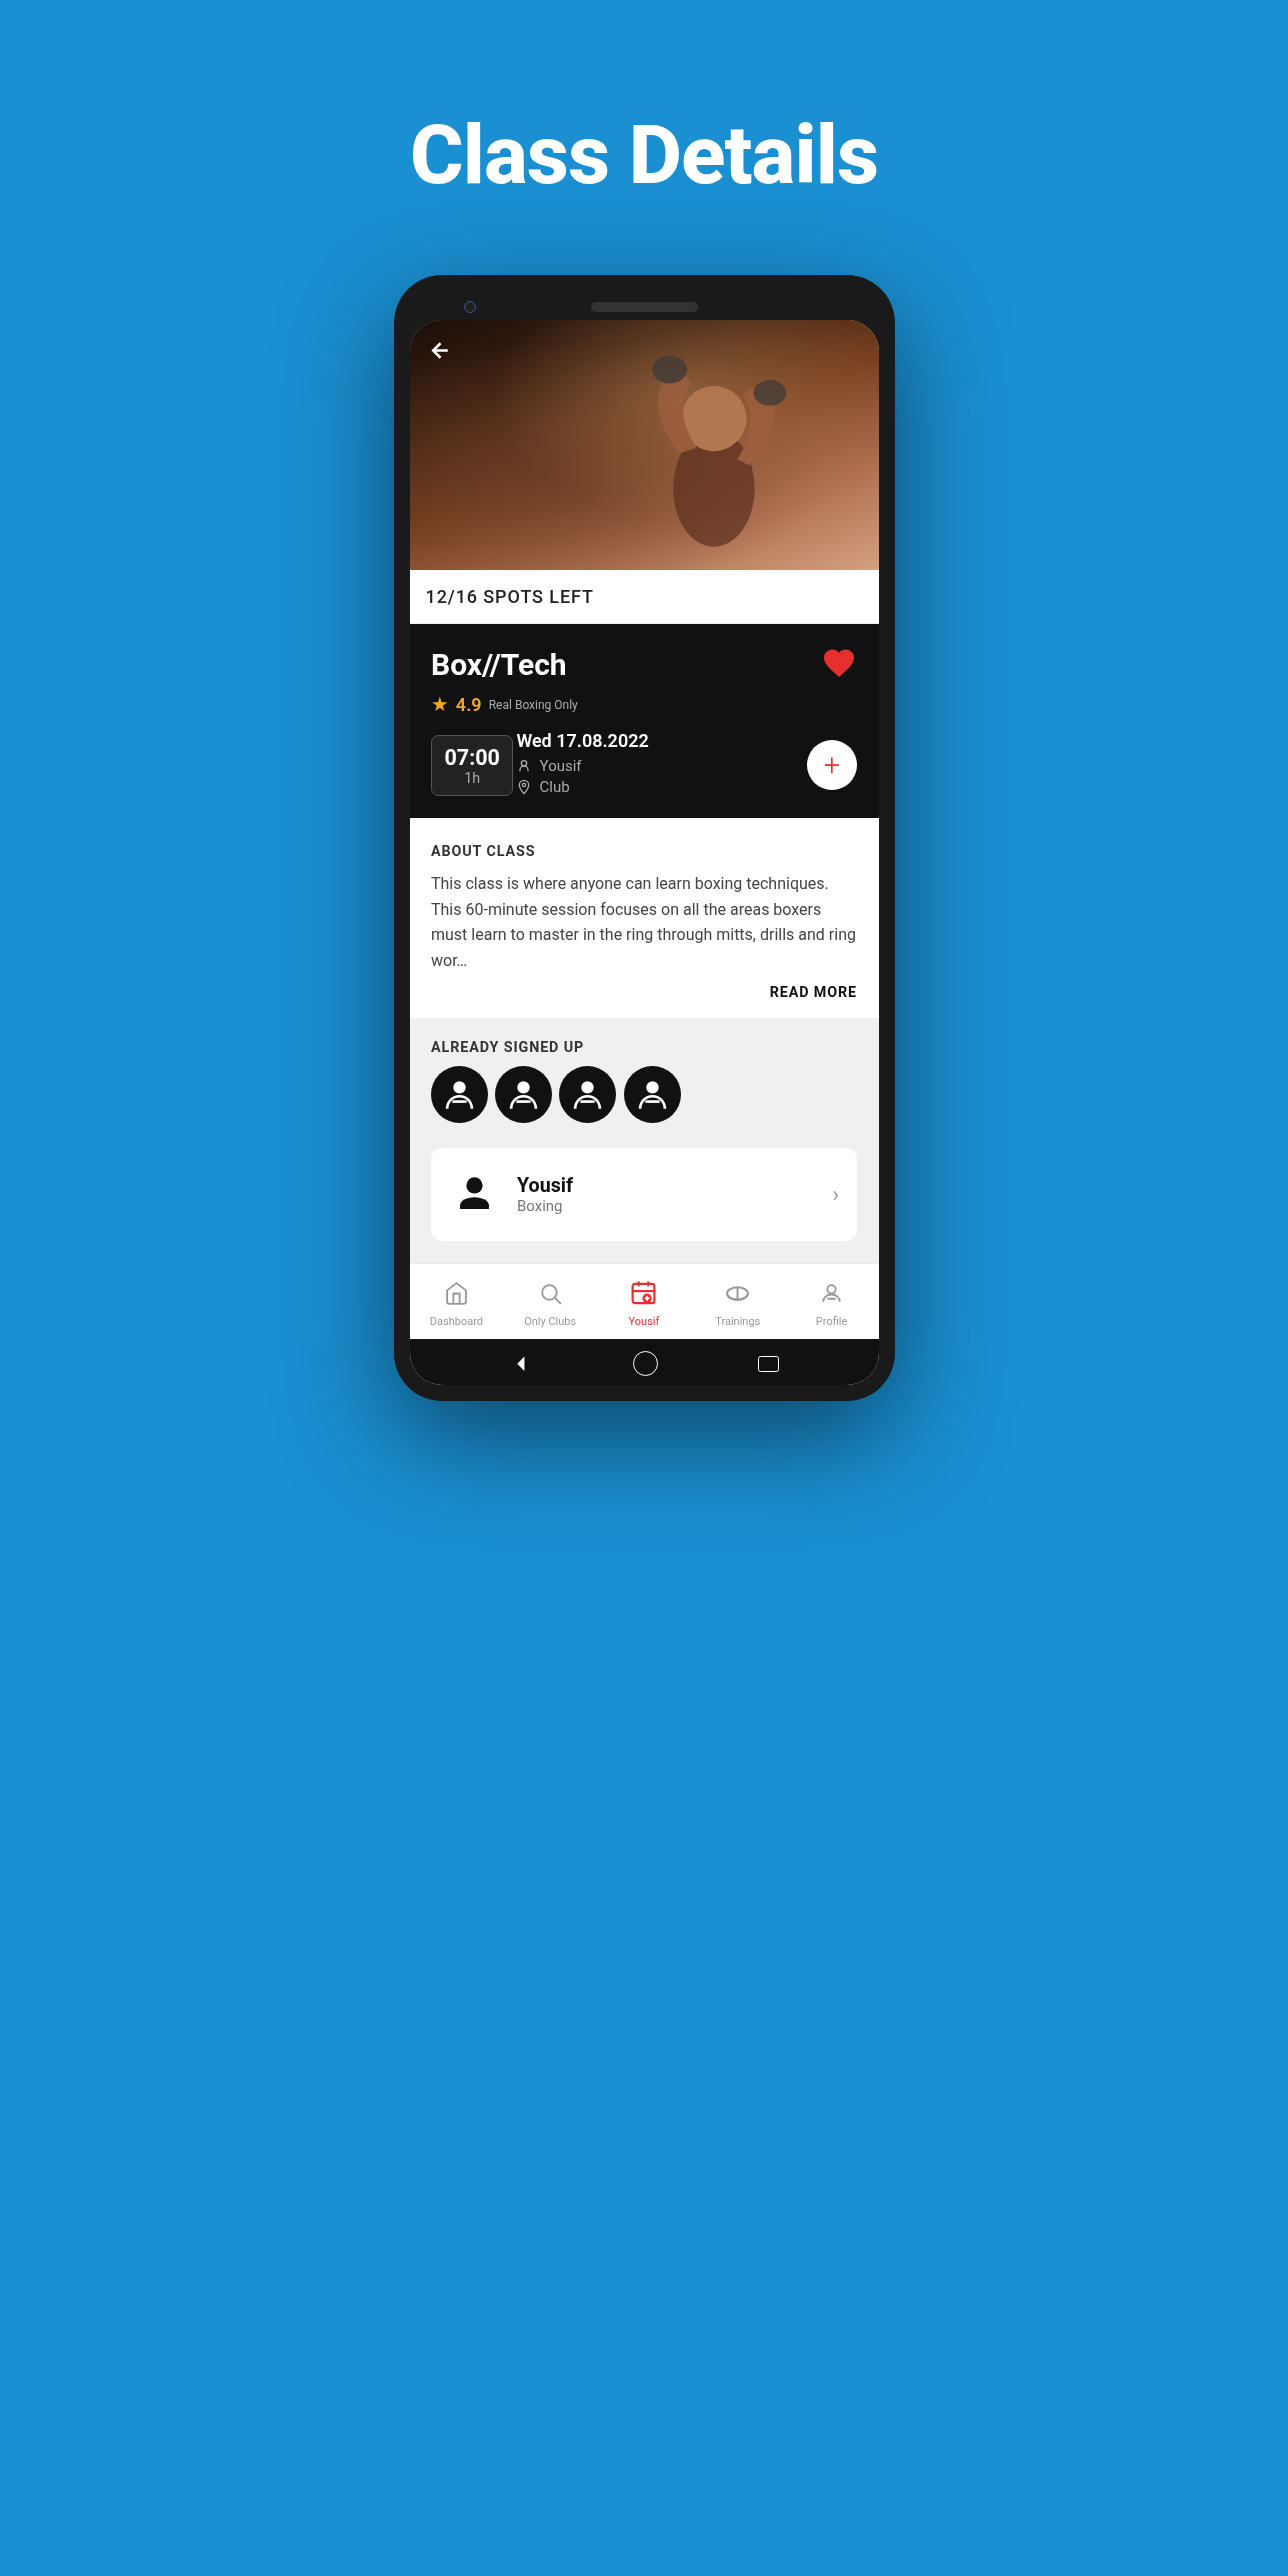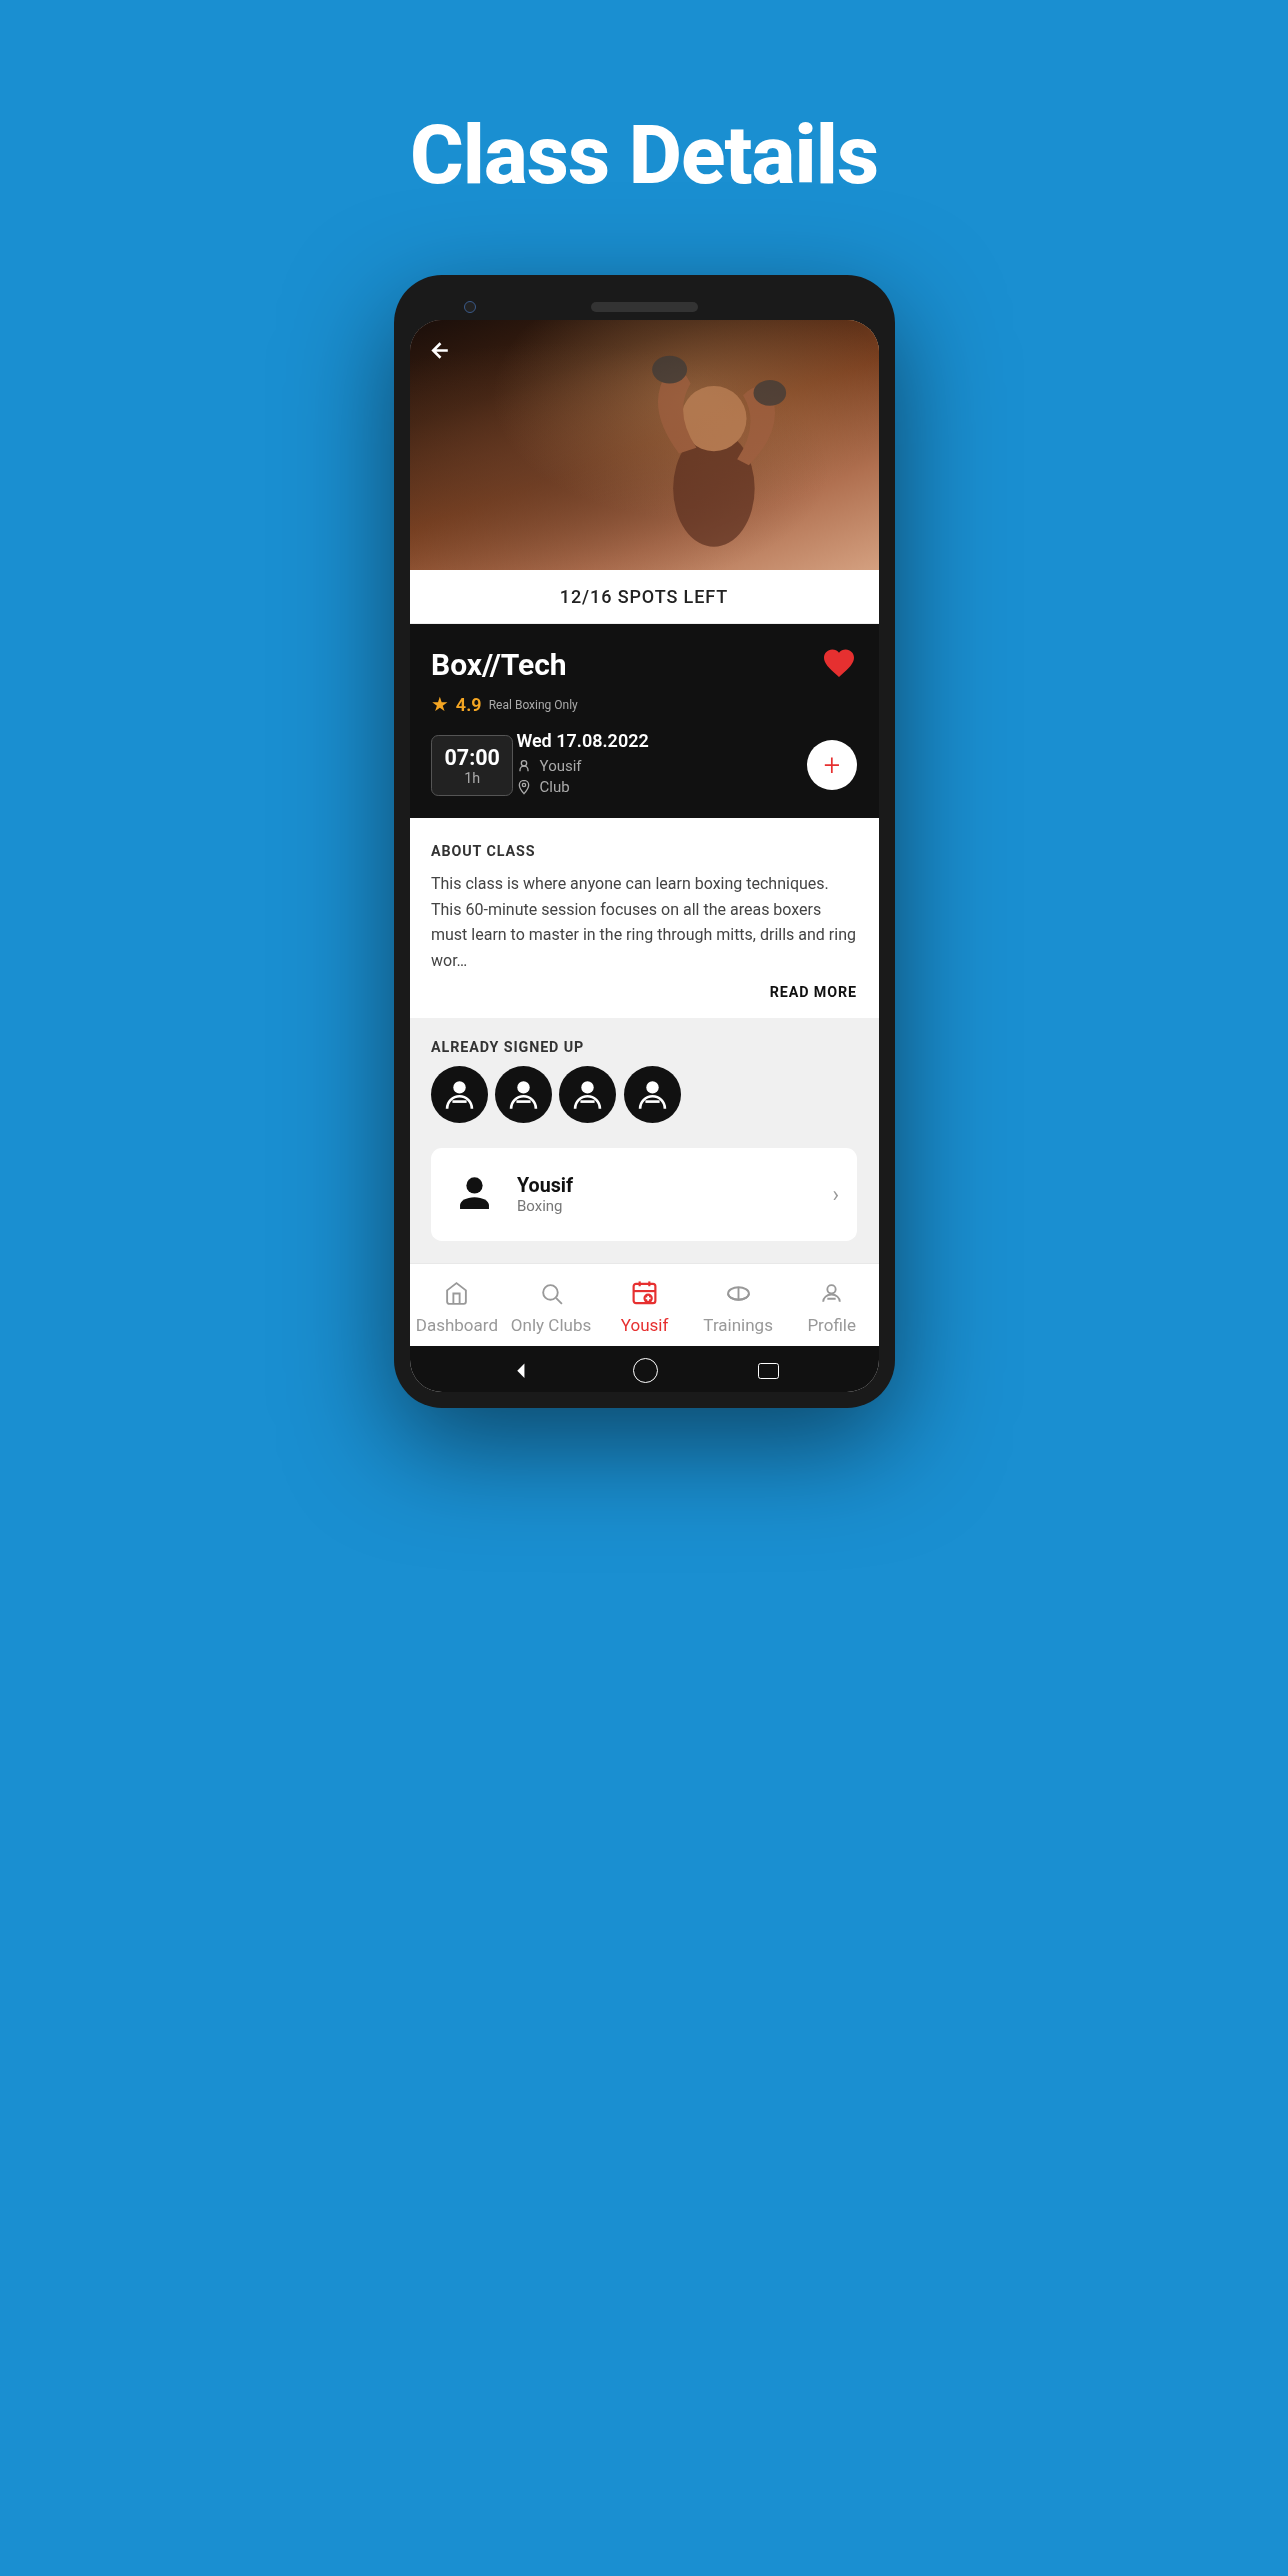--- a/index.html
+++ b/index.html
@@ -87,21 +87,20 @@
       top: 18px;
       left: 18px;
       color: white;
       font-size: 25px;
       cursor: pointer;
       z-index: 10;
     }
 
     .spots-bar {
       background: white;
-      text-align: center;
       padding: 16px;
       font-size: 18px;
       font-weight: 500;
       letter-spacing: 0.9px;
       color: #222;
       border-bottom: 0.9px solid #eee;
     }
 
     
     .class-info-card {
@@ -328,21 +327,21 @@
 
     .nav-icon {
       width: 32px;
       height: 32px;
       display: flex;
       align-items: center;
       justify-content: center;
     }
 
     .nav-label {
-      font-size: 17px;
+      font-size: 11px;
       color: #999;
     }
 
     .nav-label.active {
       color: #e63030;
     }
   </style>
 </head>
 <body>
 

